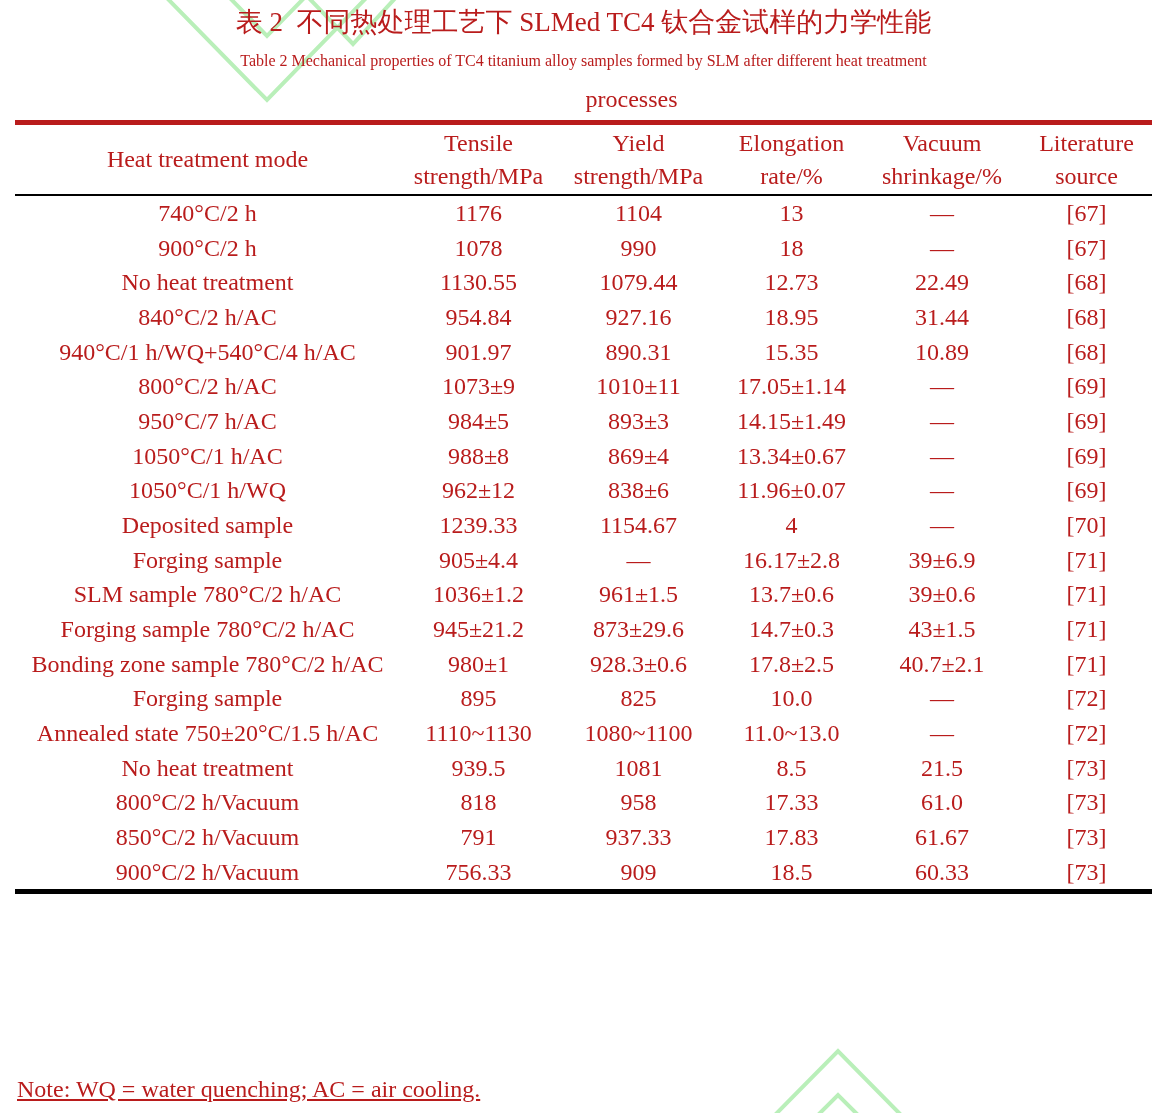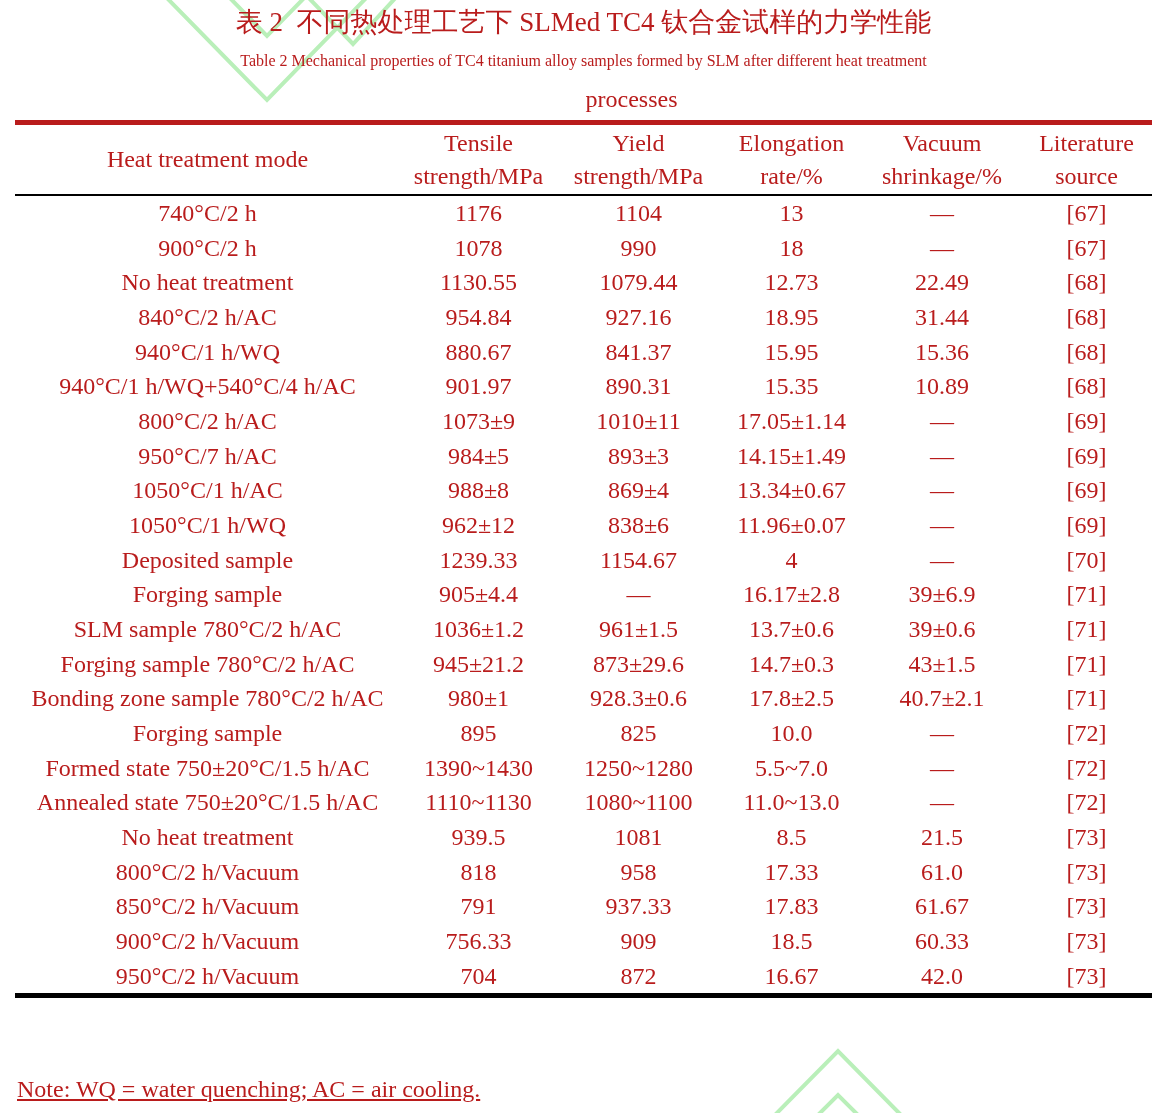--- a/index.html
+++ b/index.html
@@ -175,28 +175,20 @@
         </tr>
         <tr>
           <td>840°C/2 h/AC</td>
           <td>954.84</td>
           <td>927.16</td>
           <td>18.95</td>
           <td>31.44</td>
           <td>[68]</td>
         </tr>
         <tr>
-          <td>940°C/1 h/WQ</td>
-          <td>880.67</td>
-          <td>841.37</td>
-          <td>15.95</td>
-          <td>15.36</td>
-          <td>[68]</td>
-        </tr>
-        <tr>
           <td>940°C/1 h/WQ+540°C/4 h/AC</td>
           <td>901.97</td>
           <td>890.31</td>
           <td>15.35</td>
           <td>10.89</td>
           <td>[68]</td>
         </tr>
         <tr>
           <td>800°C/2 h/AC</td>
           <td>1073±9</td>
@@ -271,28 +263,20 @@
         </tr>
         <tr>
           <td>Forging sample</td>
           <td>895</td>
           <td>825</td>
           <td>10.0</td>
           <td>—</td>
           <td>[72]</td>
         </tr>
         <tr>
-          <td>Formed state 750±20°C/1.5 h/AC</td>
-          <td>1390~1430</td>
-          <td>1250~1280</td>
-          <td>5.5~7.0</td>
-          <td>—</td>
-          <td>[72]</td>
-        </tr>
-        <tr>
           <td>Annealed state 750±20°C/1.5 h/AC</td>
           <td>1110~1130</td>
           <td>1080~1100</td>
           <td>11.0~13.0</td>
           <td>—</td>
           <td>[72]</td>
         </tr>
         <tr>
           <td>No heat treatment</td>
           <td>939.5</td>
@@ -318,26 +302,18 @@
           <td>[73]</td>
         </tr>
         <tr>
           <td>900°C/2 h/Vacuum</td>
           <td>756.33</td>
           <td>909</td>
           <td>18.5</td>
           <td>60.33</td>
           <td>[73]</td>
         </tr>
-        <tr>
-          <td>950°C/2 h/Vacuum</td>
-          <td>704</td>
-          <td>872</td>
-          <td>16.67</td>
-          <td>42.0</td>
-          <td>[73]</td>
-        </tr>
       </tbody>
   </table>
 
   <div class="layer note">Note: WQ = water quenching; AC = air cooling.</div>
 
 </div>
 
 </body></html>

